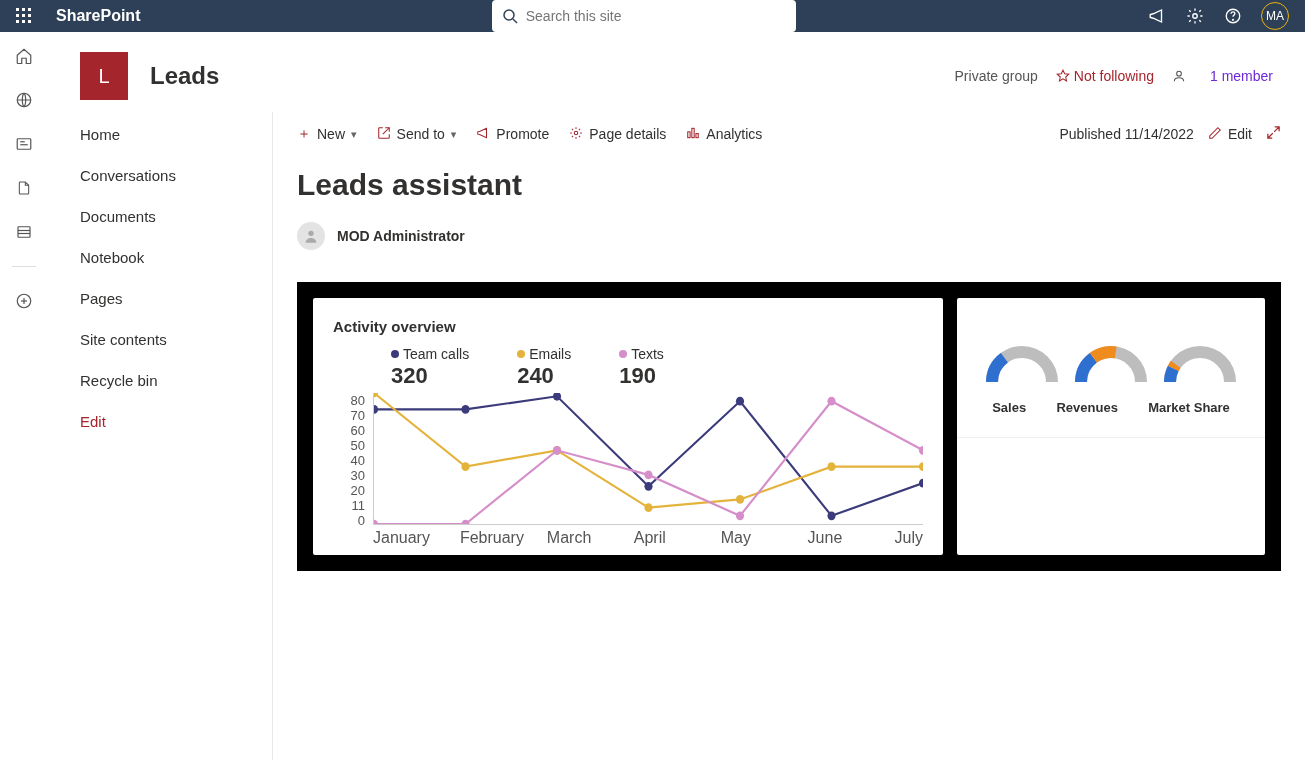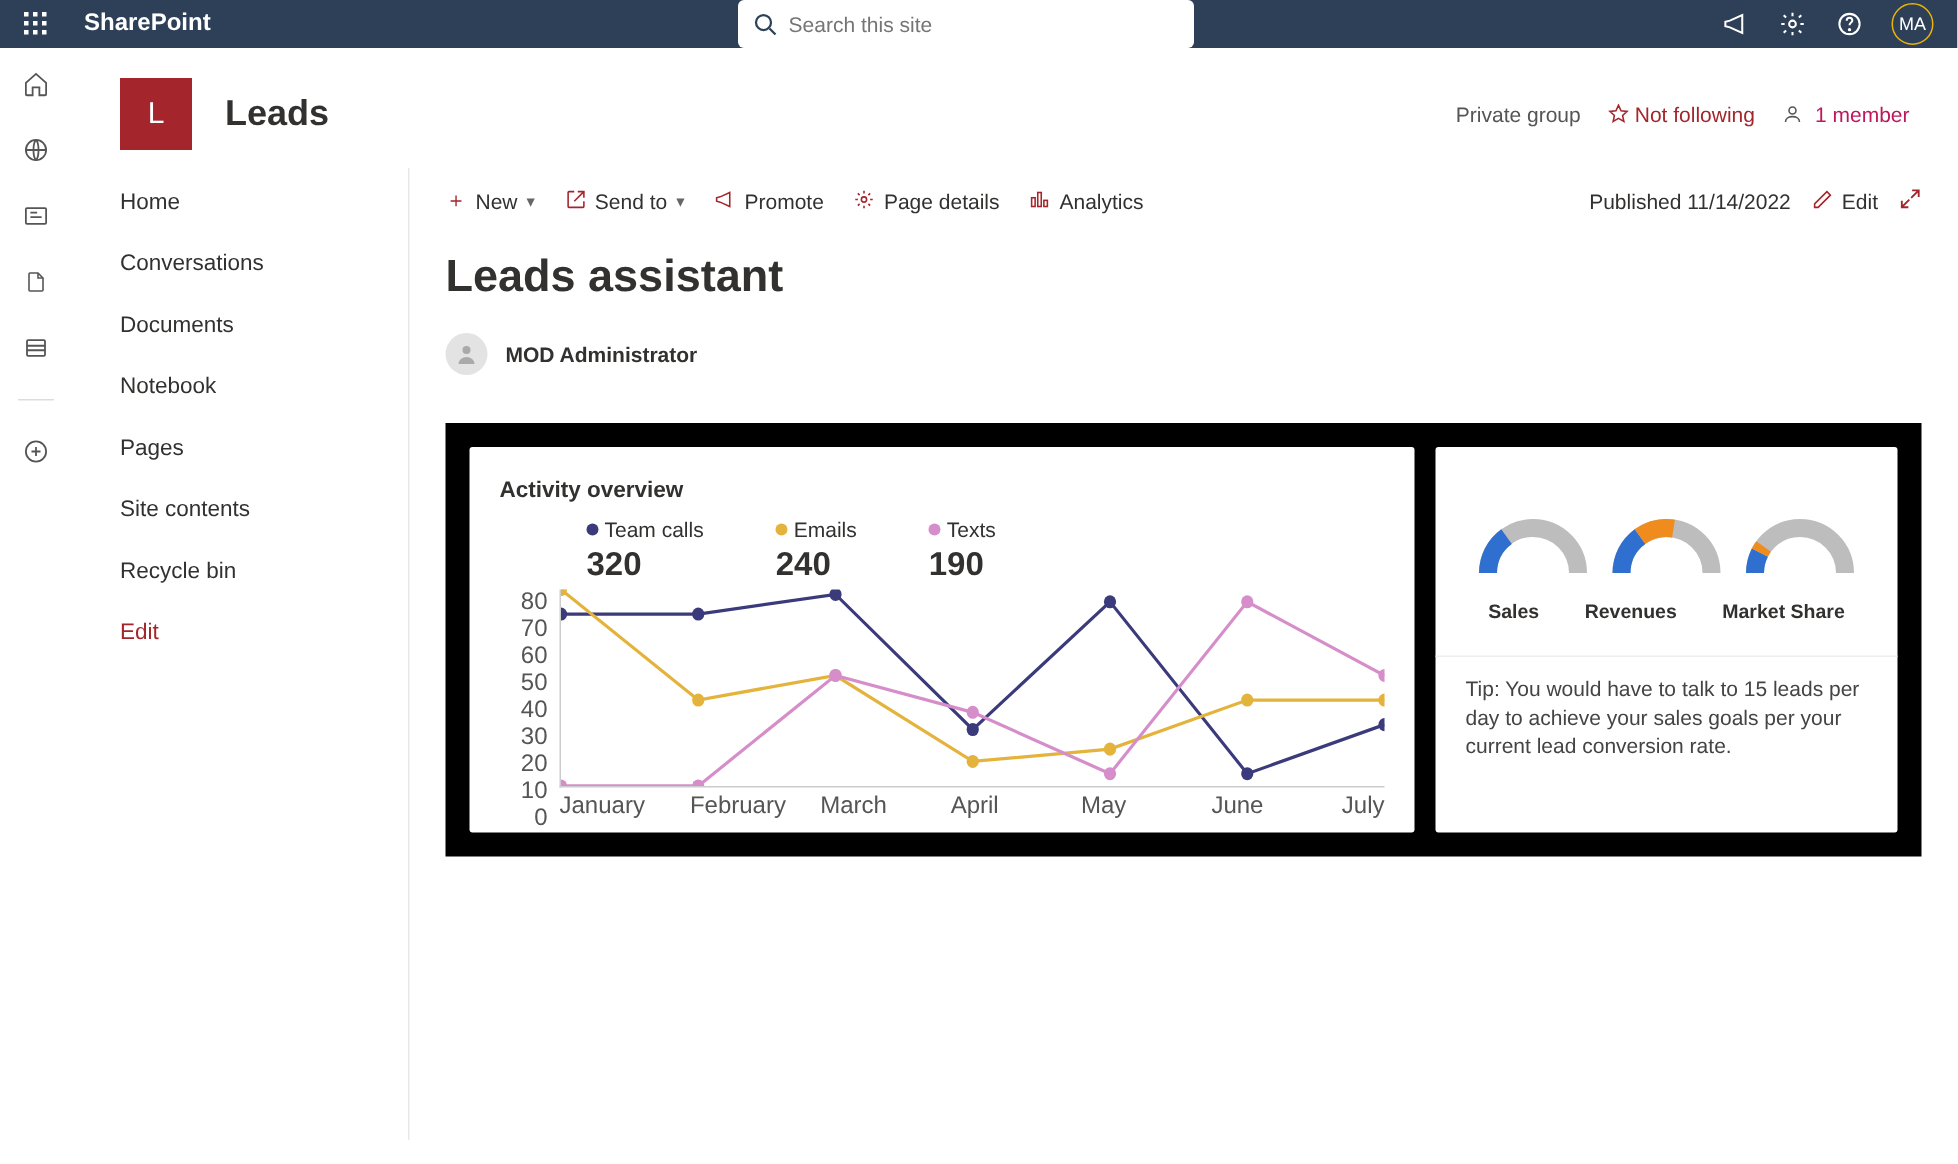--- a/index.html
+++ b/index.html
@@ -22,21 +22,21 @@
   .apprail { width:48px; border-right:none; display:flex; flex-direction:column; align-items:center; padding-top:14px; gap:24px; color:#555;}
   .apprail .rail-icon{ width:20px;height:20px;cursor:pointer;display:flex;align-items:center;justify-content:center;}
   .apprail hr{width:24px;border:none;border-top:1px solid #ddd;margin:0;}
 
   .page { flex:1; display:flex; flex-direction:column;}
   .site-header{ display:flex; align-items:center; padding:20px 32px 12px 32px; gap:22px;}
   .site-logo{ width:48px;height:48px;background:#a4262c;color:#fff;display:flex;align-items:center;justify-content:center;font-size:20px;font-weight:400;}
   .site-title{font-size:24px;font-weight:600;}
   .site-meta{margin-left:auto;display:flex;align-items:center;gap:18px;font-size:14px;color:#555;}
   .notfollow{color:#a4262c;display:flex;align-items:center;gap:4px;cursor:pointer;}
-  .member{color:#be185d;display:flex;align-items:center;gap:8px;cursor:pointer;}
+  .member{color:#6d28d9;display:flex;align-items:center;gap:24px;cursor:pointer;}
 
   .body-cols{flex:1;display:flex; overflow:hidden;}
   .leftnav{width:225px;padding:14px 0 0 32px;border-right:0.5px solid #e8e8e8;display:flex;flex-direction:column;gap:24px;}
   .leftnav a{font-size:15px;color:#323130;text-decoration:none;cursor:pointer;}
   .leftnav a.edit{color:#a4262c;}
 
   .content{flex:1; overflow:auto;}
   .cmdbar{display:flex;align-items:center;height:44px;padding:0 24px;border-bottom:none;gap:20px;font-size:14px;}
   .cmdbtn{display:flex;align-items:center;gap:6px;cursor:pointer;color:#323130;}
   .cmdbtn .ic{color:#a4262c;}
@@ -55,21 +55,21 @@
   .card{background:#fff;border-radius:2px;padding:20px 20px 12px;box-shadow:0 1px 2px rgba(0,0,0,.06);}
   .card h3{font-size:15px;font-weight:600;margin-bottom:10px;}
 
   .activity{flex:1;}
   .legend{display:flex;gap:48px;margin-left:58px;margin-bottom:4px;}
   .lg .dot{display:inline-block;width:8px;height:8px;border-radius:50%;margin-right:4px;vertical-align:1px;}
   .lg .lbl{font-size:14px;}
   .lg .val{font-size:22px;font-weight:700;display:block;}
 
   .chart-wrap{position:relative;height:150px;margin-top:4px;}
-  .yaxis{position:absolute;left:0;top:0;bottom:18px;width:38px;display:flex;flex-direction:column;justify-content:space-between;align-items:flex-end;font-size:16px;color:#555;padding-right:6px;}
+  .yaxis{position:absolute;left:0;top:0;bottom:18px;width:38px;display:flex;flex-direction:column;justify-content:space-between;align-items:flex-end;font-size:13px;color:#555;padding-right:6px;}
   .plot{position:absolute;left:40px;right:0;top:0;bottom:18px;border-left:1px solid #ccc;border-bottom:1px solid #ccc;}
   .xaxis{position:absolute;left:40px;right:0;bottom:-4px;display:flex;font-size:16px;color:#555;}
   .xaxis span{flex:1;text-align:left;}
   .xaxis span:last-child{text-align:right;flex:0.3;}
 
   .progress{width:308px;display:flex;flex-direction:column;}
   .donuts{display:flex;justify-content:space-around;margin:24px 0 14px;}
   .donut svg{display:block;}
   .dlabels{display:flex;justify-content:space-around;text-align:center;font-size:13px;font-weight:600;margin-bottom:16px;}
   .progress hr{border:none;border-top:1px solid #eee;margin:6px -20px 12px;}
@@ -282,21 +282,21 @@
                 </div>
               <div class="chart-wrap">
                 <div class="yaxis" id="yaxis">
                     <div>80</div>
                     <div>70</div>
                     <div>60</div>
                     <div>50</div>
                     <div>40</div>
                     <div>30</div>
                     <div>20</div>
-                    <div>10</div>
+                    <div>11</div>
                     <div>0</div>
                   </div>
                 <div class="plot"><svg id="linesvg" class="line" width="100%" height="100%" viewBox="0 0 540 120" preserveAspectRatio="none">
                       <path d="M0 15 L90 15 L180 3 L270 85.5 L360 7.5 L450 112.5 L540 82.5" stroke="#3b3a7b"></path>
                       <circle cx="0" cy="15" fill="#3b3a7b"></circle>
                       <circle cx="90" cy="15" fill="#3b3a7b"></circle>
                       <circle cx="180" cy="3" fill="#3b3a7b"></circle>
                       <circle cx="270" cy="85.5" fill="#3b3a7b"></circle>
                       <circle cx="360" cy="7.5" fill="#3b3a7b"></circle>
                       <circle cx="450" cy="112.5" fill="#3b3a7b"></circle>
@@ -352,20 +352,19 @@
                       <path d="M 13.269804274348957 26.38028500781361 A 30 30 0 0 1 15.729490168751575 22.36644243122581" stroke="#f08c1e" stroke-width="12" fill="none"></path>
                     </svg>
                   </div>
                 </div>
               <div class="dlabels" id="dlabels">
                   <div>Sales</div>
                   <div>Revenues</div>
                   <div>Market Share</div>
                 </div>
               <hr>
-              <div class="tip">Tip: You would have to talk to 15 leads per day to achieve your sales goals per your current lead conversion rate.</div>
             </div>
           </div>
         </div>
       </div>
     </div>
   </div>
 </div>
 
 </body></html>

